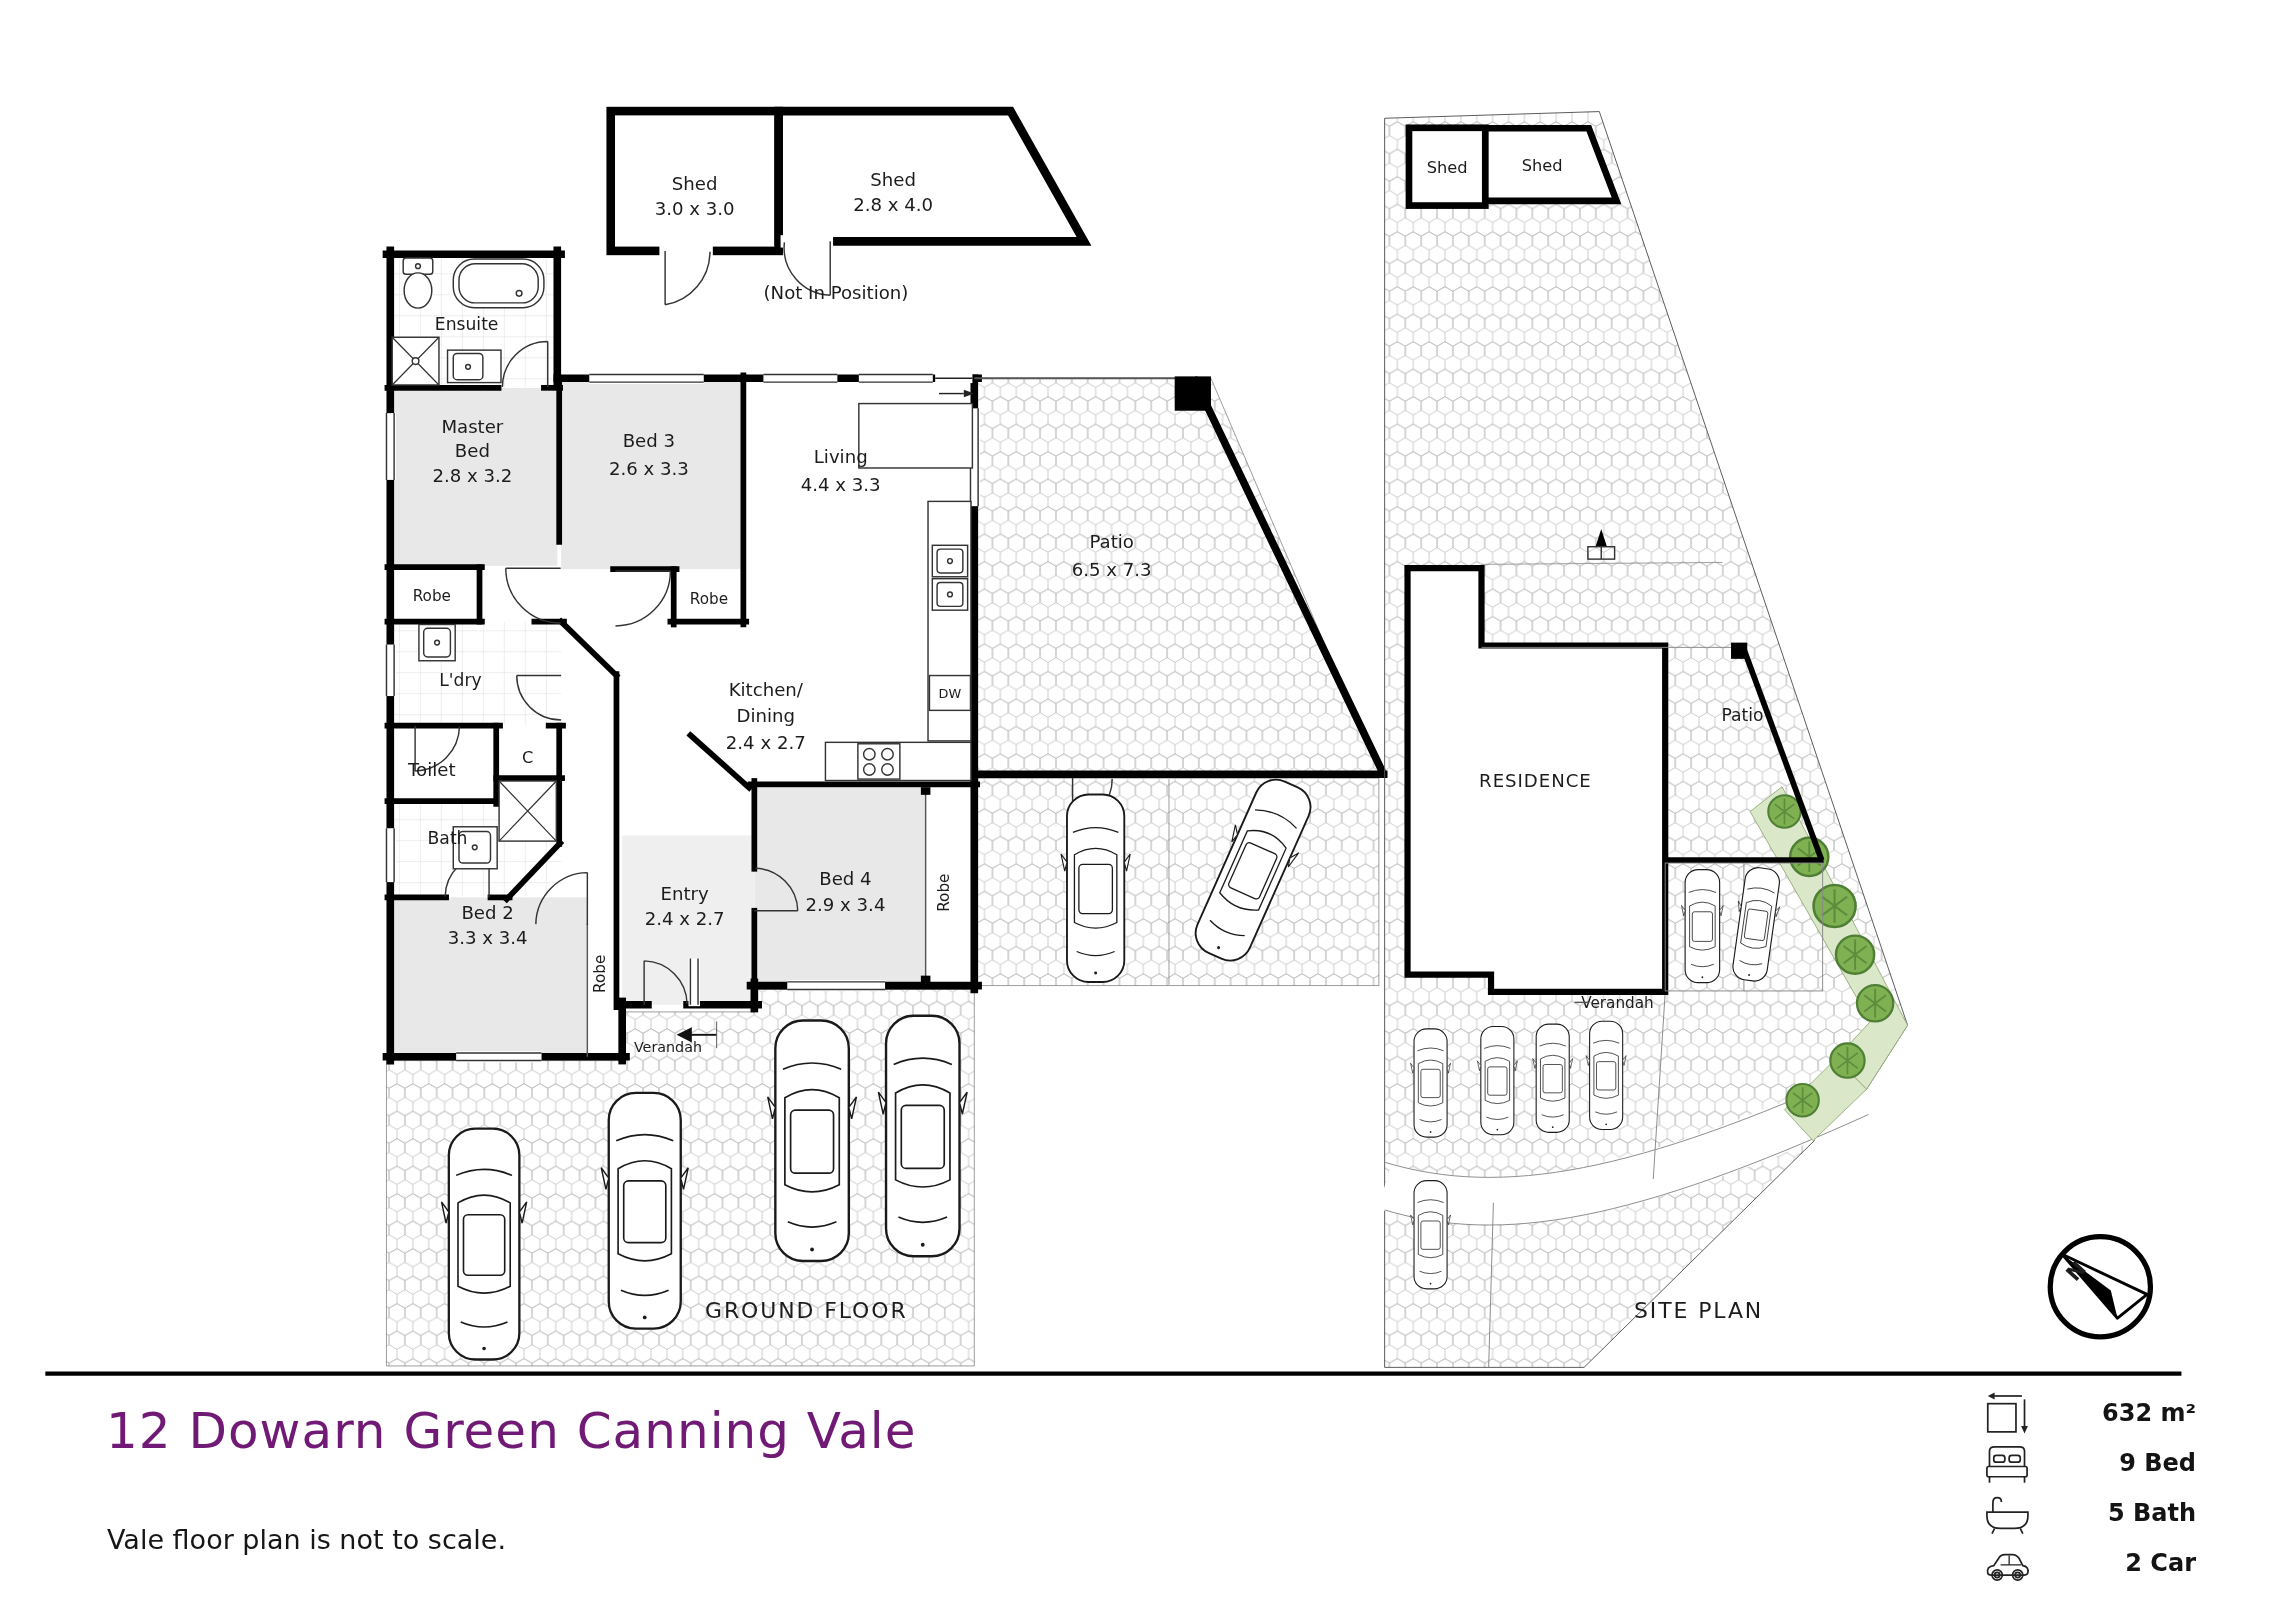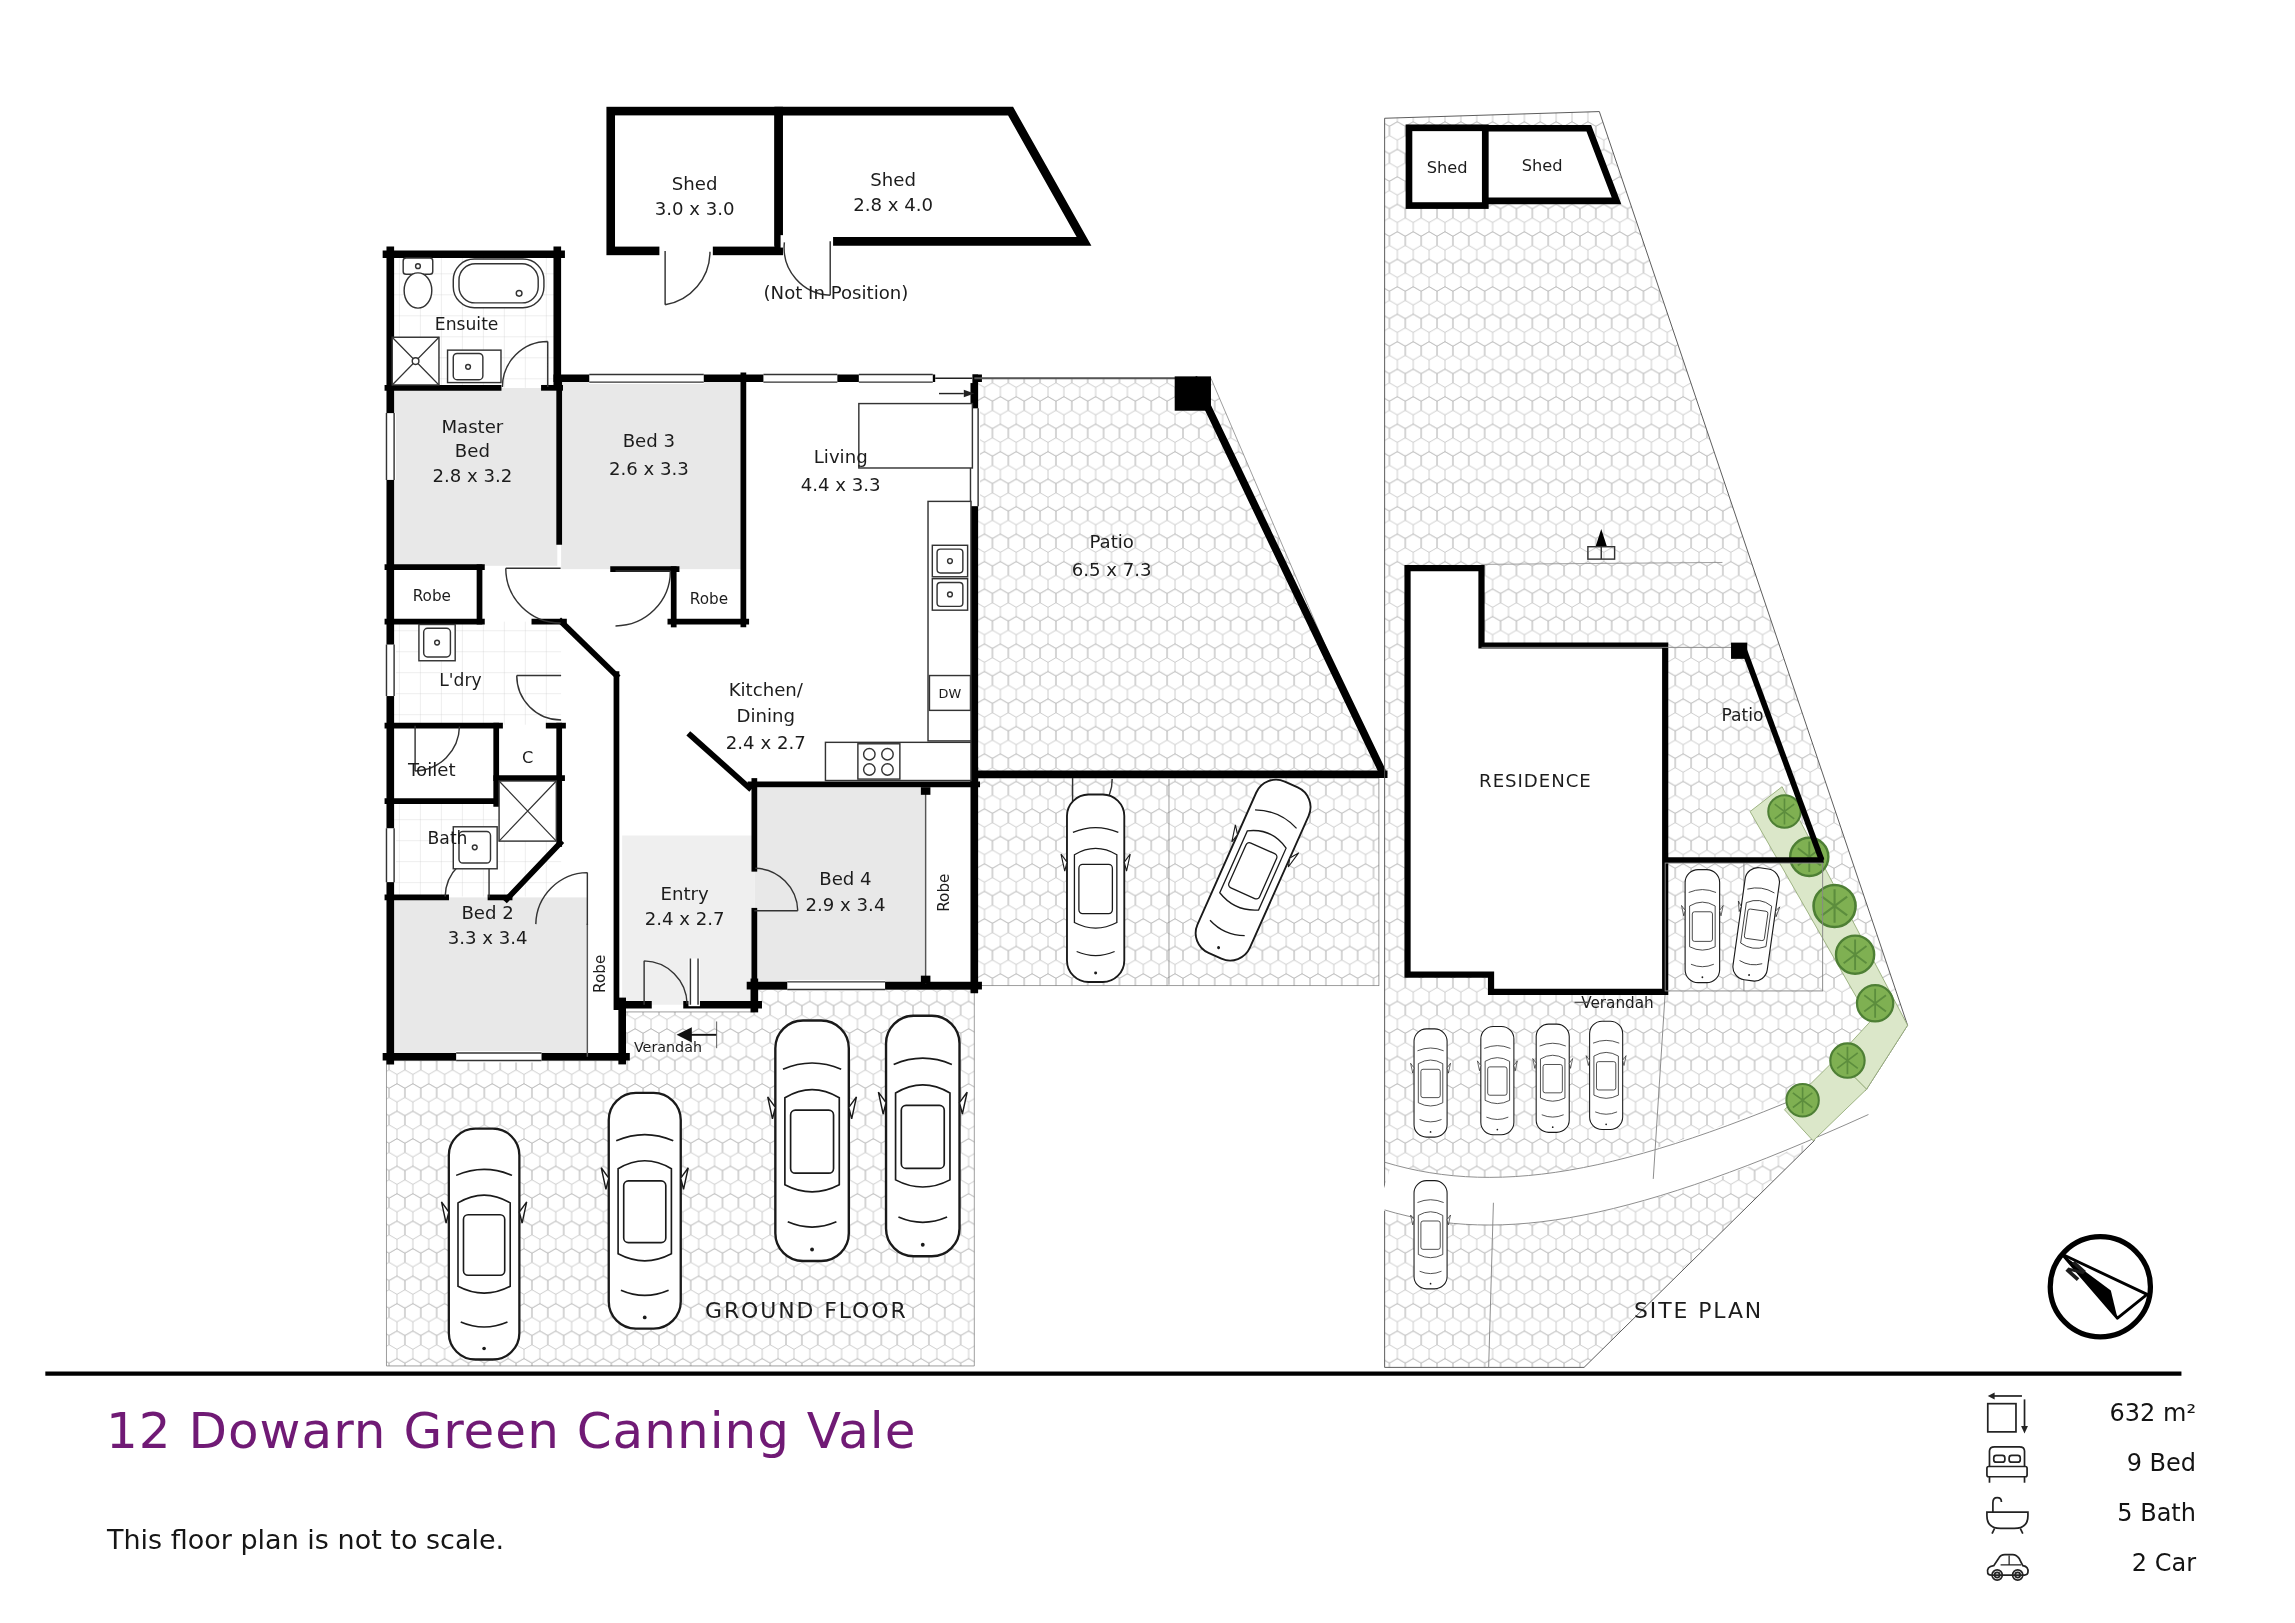--- a/index.html
+++ b/index.html
@@ -3,21 +3,21 @@
 <meta charset="utf-8">
 <style>
   html,body{margin:0;padding:0;background:#ffffff;}
   body{width:2295px;height:1624px;position:relative;overflow:hidden;
        font-family:"DejaVu Sans","Liberation Sans",sans-serif;color:#111;}
   #plan-svg{position:absolute;left:0;top:0;}
   .abs{position:absolute;}
   #page-title{left:106px;top:1402px;font-size:50px;letter-spacing:1px;color:#701a75;}
   #disclaimer{left:107px;top:1518px;font-size:27px;line-height:44px;color:#161616;}
   #stats{left:1976px;top:1388px;width:220px;}
-  .stat-row{display:flex;align-items:center;justify-content:space-between;height:50px;}
+  .stat-row{display:flex;align-items:center;justify-content:space-between;height:50px;font-weight:bold;}
   .stat-label{font-size:24px;text-align:right;flex:1;color:#141414;}
   .stat-icon{width:62px;height:47px;flex:0 0 62px;}
   svg text{font-family:"DejaVu Sans","Liberation Sans",sans-serif;fill:#1c1c1c;}
   .room-label{font-size:38px;}
   .small-label{font-size:32px;}
   .section-label{font-size:46px;letter-spacing:4px;}
 </style>
 </head>
 <body>
 
@@ -371,21 +371,21 @@
   <path d="M4322,2628 L4438,2762 L4424,2704 Z" fill="#000"></path>
   <text x="4352" y="2678" style="font-size:44px;font-weight:bold" text-anchor="middle" transform="rotate(-48 4352 2664)">N</text>
 </g>
 
 <line x1="95" y1="2878" x2="4572" y2="2878" stroke="#000" stroke-width="9"></line>
 </svg>
 
 <div class="abs" id="page-title">12 Dowarn Green Canning Vale</div>
 
 <div class="abs" id="disclaimer">
-  <div>This floor plan is not to scale.</div>
+  <div>Vale floor plan is not to scale.</div>
 </div>
 
 <div class="abs" id="stats">
   <div class="stat-row">
     <svg class="stat-icon" viewBox="0 0 110 110" fill="none" stroke="#222" stroke-width="4">
       <rect x="10" y="32" width="66" height="66"></rect>
       <line x1="90" y1="14" x2="20" y2="14"></line>
         <path d="M26,6 L10,14 L26,22 Z" fill="#222" stroke="none"></path>
       <line x1="96" y1="22" x2="96" y2="88"></line>
         <path d="M88,84 L96,102 L104,84 Z" fill="#222" stroke="none"></path>

